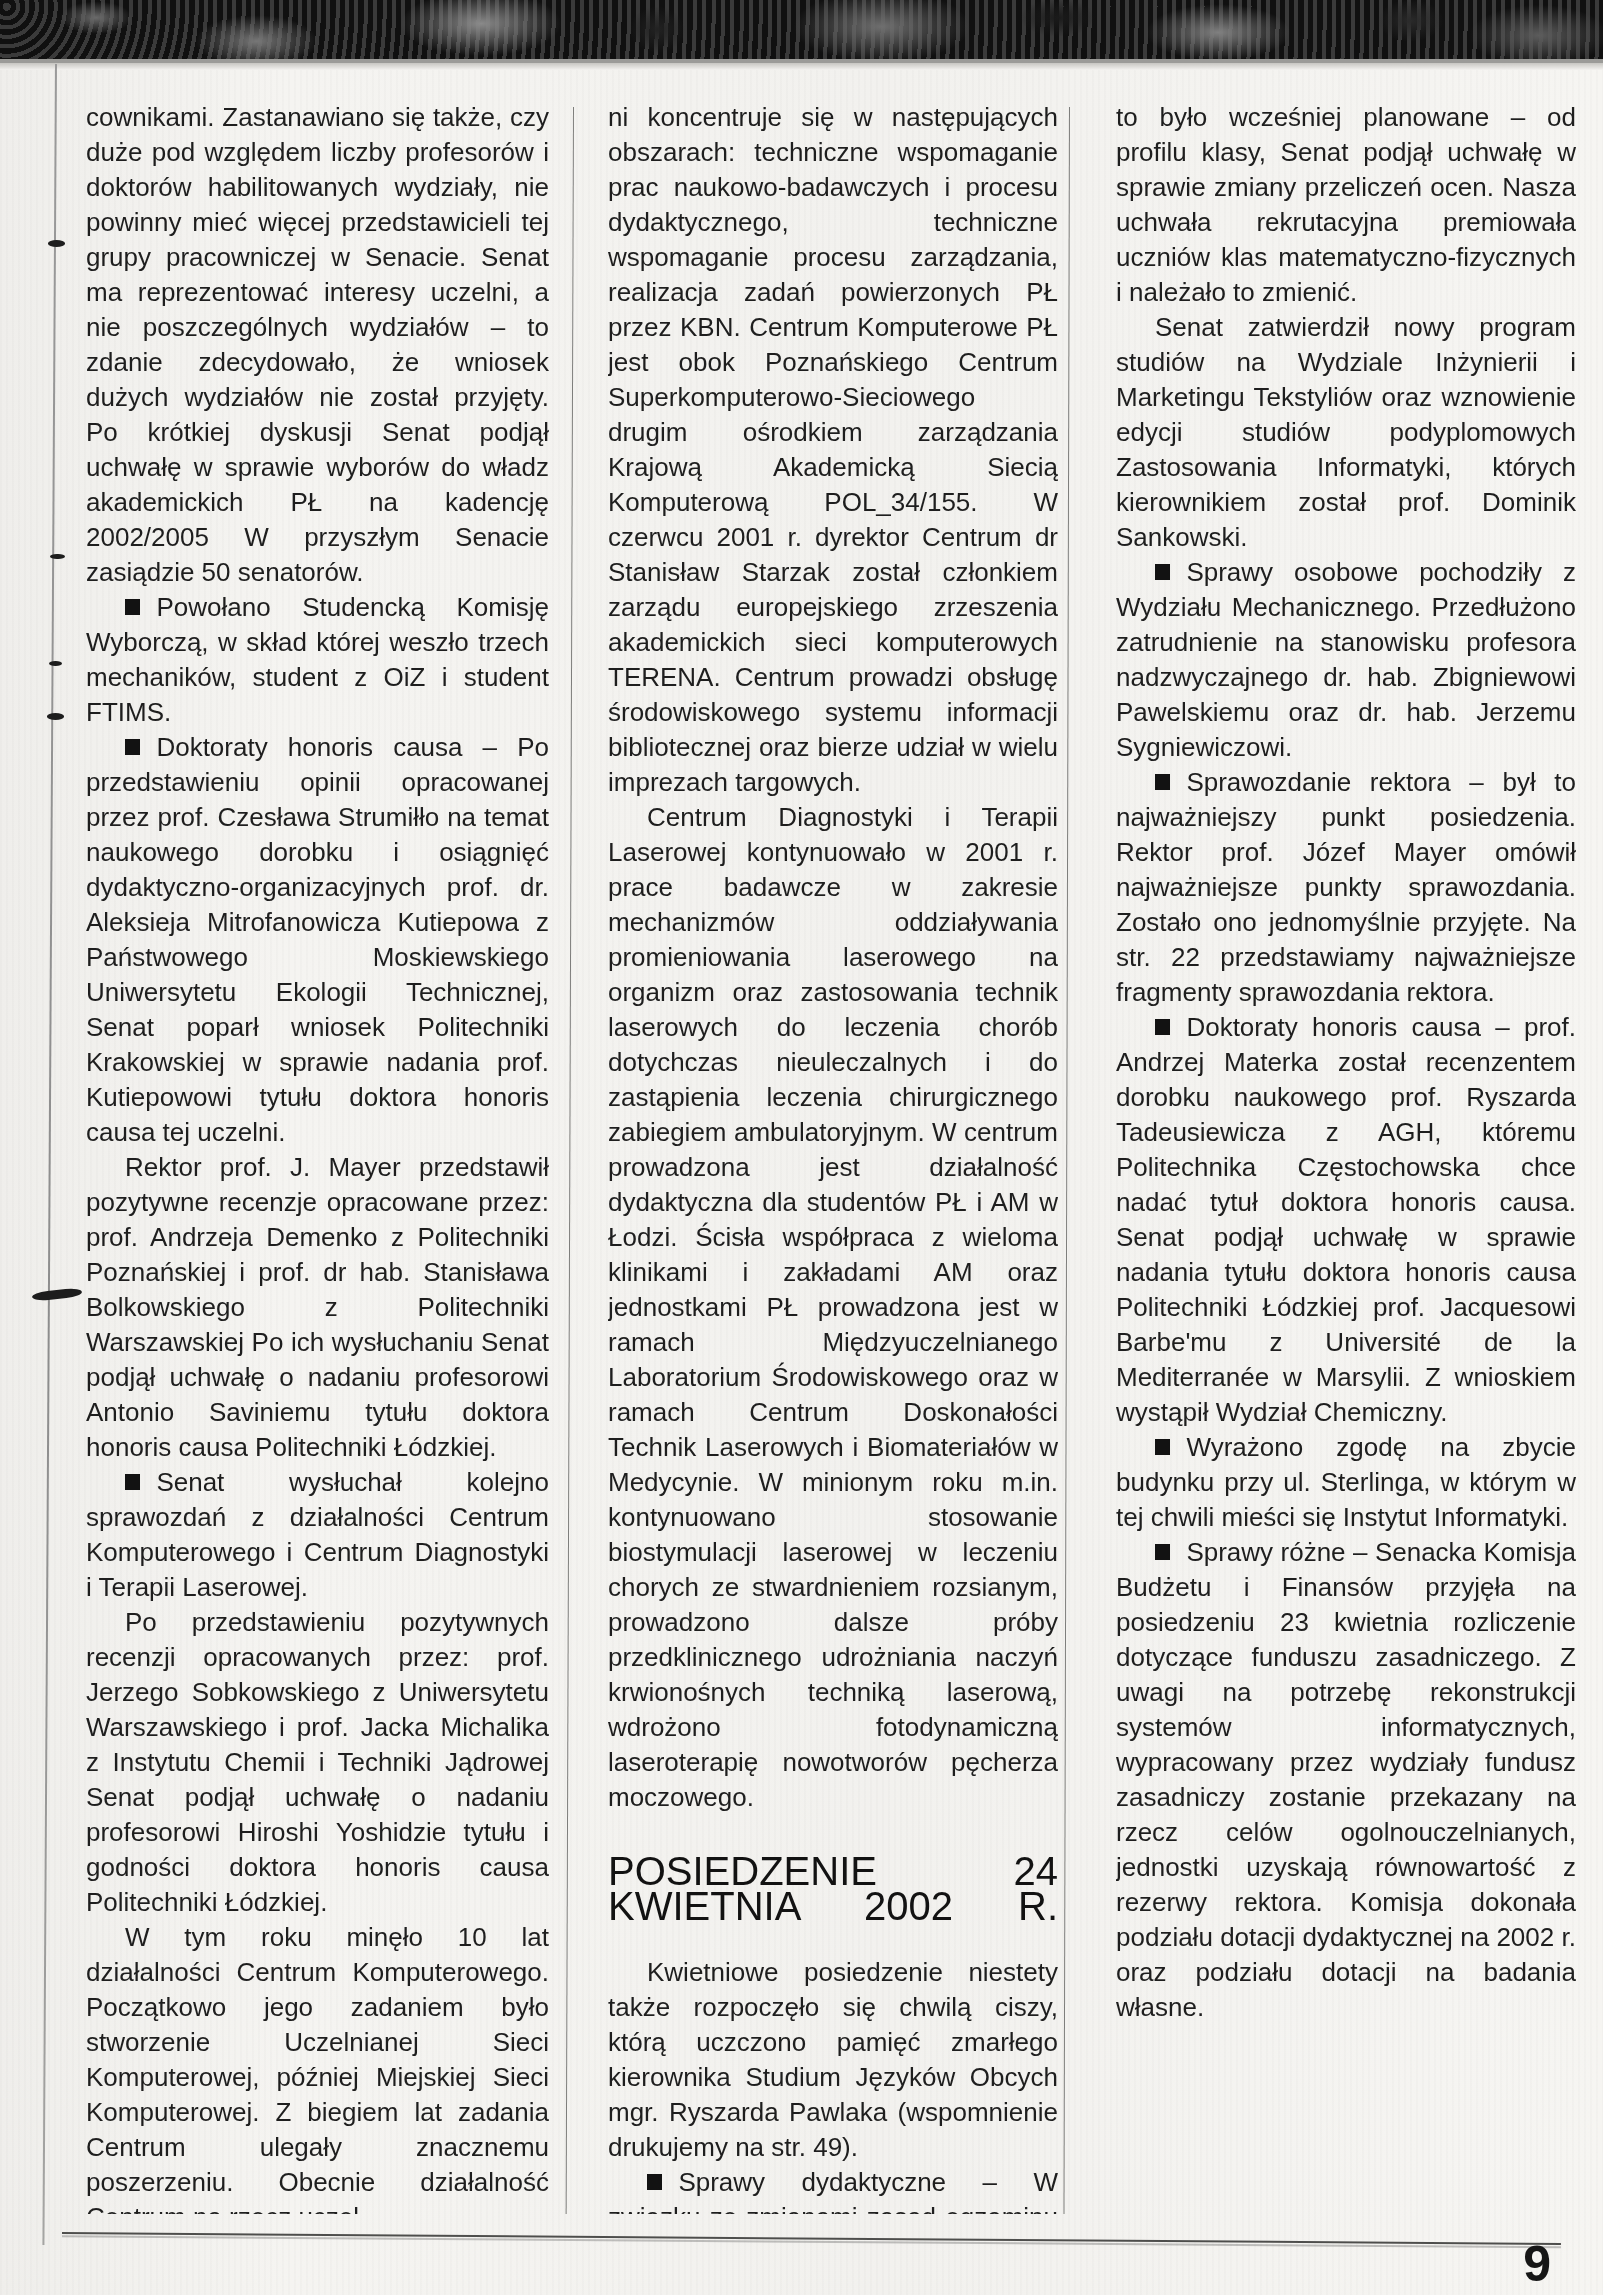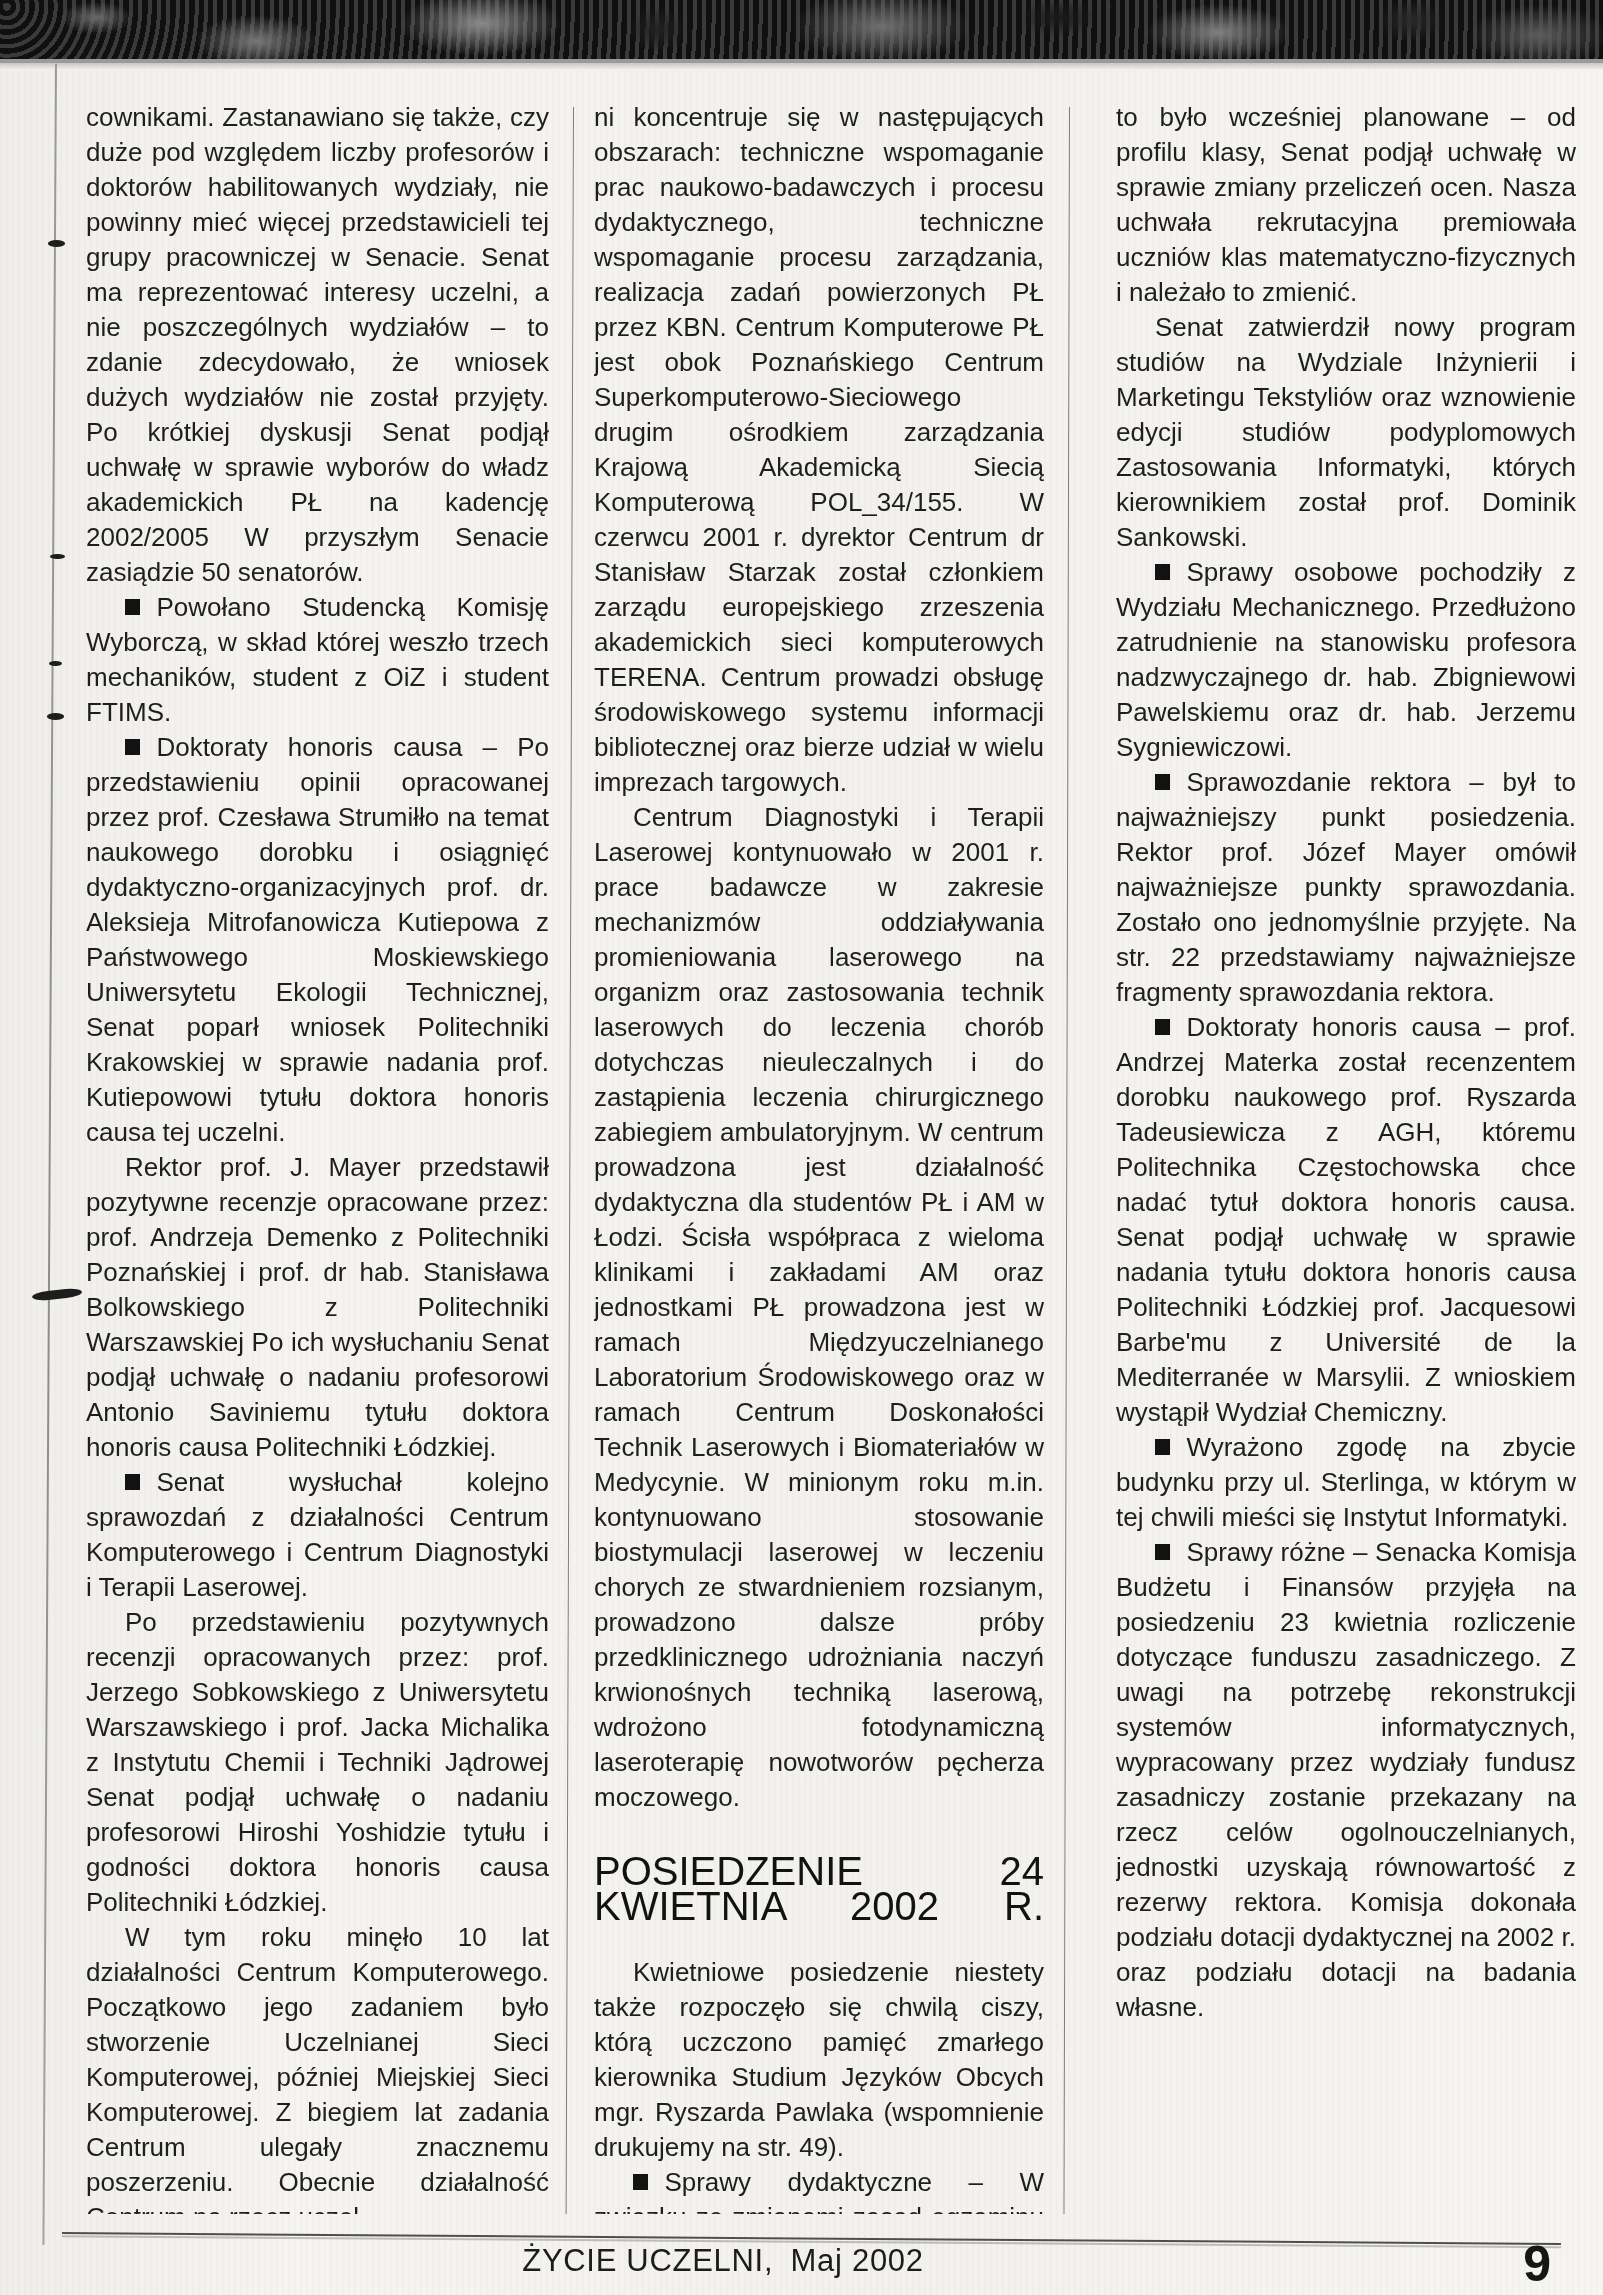--- a/index.html
+++ b/index.html
@@ -54,21 +54,21 @@
   .divider-1{left:573px;transform:rotate(0.2deg);transform-origin:top;}
   .divider-2{left:1069px;transform:rotate(0.15deg);transform-origin:top;}
   
   .col{
     position:absolute;top:100px;height:2114px;overflow:hidden;
     font-size:26px;line-height:35px;color:#1e1e1e;
     text-align:justify;
     -webkit-hyphens:auto;hyphens:auto;
   }
   .col-1{left:86px;width:463px;}
-  .col-2{left:594px;width:450px;}
+  .col-2{left:608px;width:450px;}
   .col-3{left:1116px;width:460px;}
   .para{margin:0;}
   .para.indent,.para.bullet{text-indent:39px;}
   .para.plain{text-indent:0;}
   .para.heading{
     font-weight:700;font-size:40px;letter-spacing:0;
     text-indent:0;text-align:justify;text-align-last:justify;
     margin:39px 0 31px 0;color:#121212;
   }
   .b{font-weight:400;}
@@ -129,19 +129,16 @@
       <p class="para plain"><span>to było wcześniej planowane – od profilu klasy, Senat podjął uchwałę w sprawie zmiany przeliczeń ocen. Nasza uchwała rekrutacyjna premiowała uczniów klas matematyczno-fizycznych i należało to zmienić.</span></p>
       <p class="para indent"><span>Senat zatwierdził nowy program studiów na Wydziale Inżynierii i Marketingu Tekstyliów oraz wznowienie edycji studiów podyplomowych Zastosowania Informatyki, których kierownikiem został prof. Dominik Sankowski.</span></p>
       <p class="para bullet"><span class="sq"></span><span class="b">Sprawy osobowe</span><span> pochodziły z Wydziału Mechanicznego. Przedłużono zatrudnienie na stanowisku profesora nadzwyczajnego dr. hab. Zbigniewowi Pawelskiemu oraz dr. hab. Jerzemu Sygniewiczowi.</span></p>
       <p class="para bullet"><span class="sq"></span><span class="b">Sprawozdanie rektora</span><span> – był to najważniejszy punkt posiedzenia. Rektor prof. Józef Mayer omówił najważniejsze punkty sprawozdania. Zostało ono jednomyślnie przyjęte. Na str. 22 przedstawiamy najważniejsze fragmenty sprawozdania rektora.</span></p>
       <p class="para bullet"><span class="sq"></span><span class="b">Doktoraty honoris causa</span><span> – prof. Andrzej Materka został recenzentem dorobku naukowego prof. Ryszarda Tadeusiewicza z AGH, któremu Politechnika Częstochowska chce nadać tytuł doktora honoris causa. Senat podjął uchwałę w sprawie nadania tytułu doktora honoris causa Politechniki Łódzkiej prof. Jacquesowi Barbe'mu z Université de la Mediterranée w Marsylii. Z wnioskiem wystąpił Wydział Chemiczny.</span></p>
       <p class="para bullet"><span class="sq"></span><span>Wyrażono zgodę na zbycie budynku przy ul. Sterlinga, w którym w tej chwili mieści się Instytut Informatyki.</span></p>
       <p class="para bullet"><span class="sq"></span><span class="b">Sprawy różne</span><span> – Senacka Komisja Budżetu i Finansów przyjęła na posiedzeniu 23 kwietnia rozliczenie dotyczące funduszu zasadniczego. Z uwagi na potrzebę rekonstrukcji systemów informatycznych, wypracowany przez wydziały fundusz zasadniczy zostanie przekazany na rzecz celów ogolnouczelnianych, jednostki uzyskają równowartość z rezerwy rektora. Komisja dokonała podziału dotacji dydaktycznej na 2002 r. oraz podziału dotacji na badania własne.</span></p>
     </div>
 
   <div class="footer-rule"></div>
-  <div class="footer-center">
-    <span>ŻYCIE UCZELNI,</span><span class="issue">Maj 2002</span>
-  </div>
   <div class="page-number">9</div>
 
 </div>
 
 
 </body></html>

